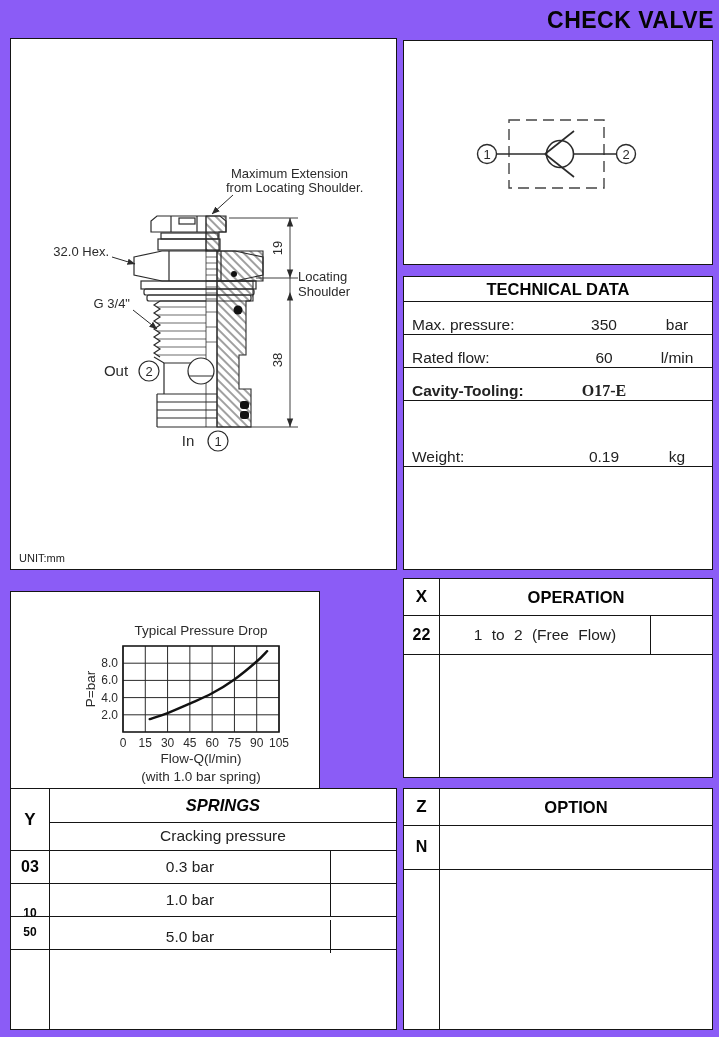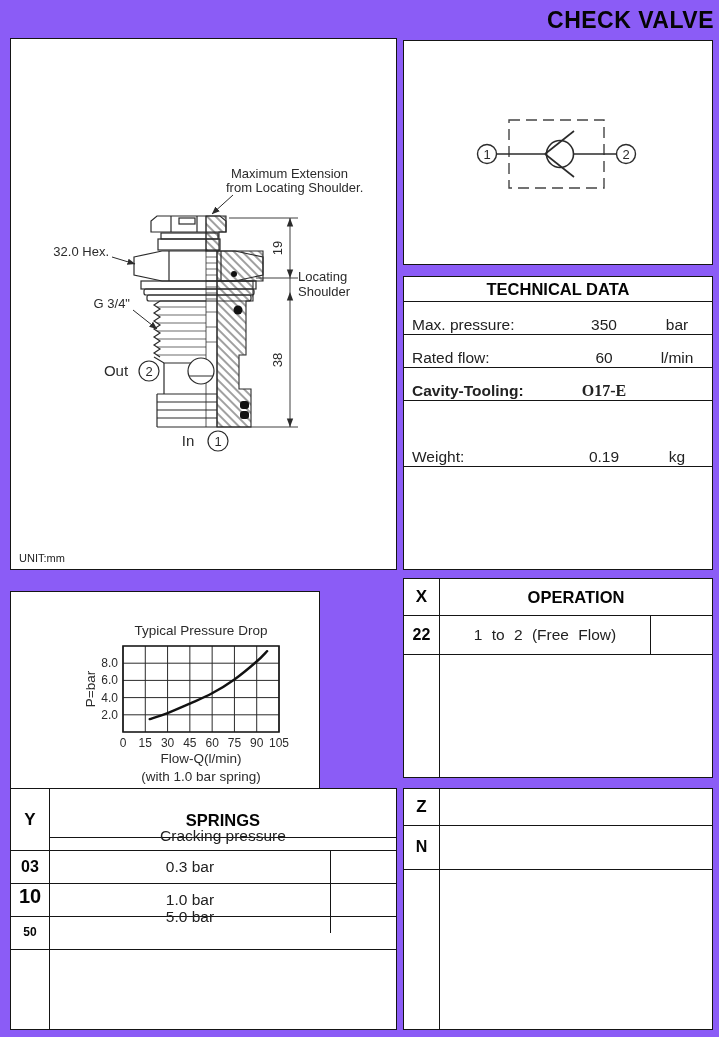--- a/index.html
+++ b/index.html
@@ -248,38 +248,39 @@
     <div class="cellcode" style="left:0;top:0;width:35px;line-height:36px;">X</div>
     <div class="cellhead" style="left:36px;right:0;top:0;line-height:36px;">OPERATION</div>
     <div class="cellcode" style="left:0;top:36px;width:35px;line-height:39px;font-size:16px;">22</div>
     <div class="celltext" style="left:36px;top:36px;width:210px;line-height:39px;border-right:1.4px solid #151515;word-spacing:5px;">1 to 2 (Free Flow)</div>
     <div class="hline" style="top:75px;"></div>
   </section>
 
   <section class="box" style="left:10px;top:788px;width:387px;height:242px;">
     <div class="vline" style="left:38px;"></div>
     <div class="cellcode" style="left:0;top:0;width:38px;line-height:61px;">Y</div>
-    <div class="cellhead" style="left:39px;right:0;top:15px;line-height:33px;border-bottom:1.4px solid #151515;">SPRINGS</div>
+    <div class="cellhead" style="left:39px;right:0;top:0;line-height:33px;border-bottom:1.4px solid #151515;font-style:italic;">SPRINGS</div>
     <div class="celltext" style="left:39px;right:0;top:33px;line-height:28px;">Cracking pressure</div>
     <div class="hline" style="top:61px;"></div>
 
     <div class="cellcode" style="left:0;top:61px;width:38px;line-height:33px;font-size:16px;">03</div>
     <div class="celltext" style="left:39px;top:61px;width:280px;line-height:33px;border-right:1.4px solid #151515;">0.3 bar</div>
     <div class="hline" style="top:94px;"></div>
 
-    <div class="cellcode" style="left:0;top:91px;width:38px;line-height:33px;font-size:20px;text-align:center;">10</div>
+    <div class="cellcode" style="left:0;top:108px;width:38px;line-height:33px;font-size:12px;text-align:center;">10</div>
     <div class="celltext" style="left:39px;top:94px;width:280px;line-height:33px;border-right:1.4px solid #151515;">1.0 bar</div>
     <div class="hline" style="top:127px;"></div>
 
     <div class="cellcode" style="left:0;top:127px;width:38px;line-height:33px;font-size:12px;">50</div>
-    <div class="celltext" style="left:39px;top:111px;width:280px;line-height:33px;border-right:1.4px solid #151515;">5.0 bar</div>
+    <div class="celltext" style="left:39px;top:131px;width:280px;line-height:33px;border-right:1.4px solid #151515;">5.0 bar</div>
     <div class="hline" style="top:160px;"></div>
   </section>
 
   <section class="box" style="left:403px;top:788px;width:310px;height:242px;">
     <div class="vline" style="left:35px;"></div>
     <div class="hline" style="top:36px;"></div>
     <div class="cellcode" style="left:0;top:0;width:35px;line-height:36px;">Z</div>
+    <div class="cellhead" style="left:36px;right:0;top:0;line-height:36px;">OPTION</div>
     <div class="cellcode" style="left:0;top:36px;width:35px;line-height:44px;font-size:16px;">N</div>
     <div class="hline" style="top:80px;"></div>
   </section>
 
 </div>
 
 </body></html>

